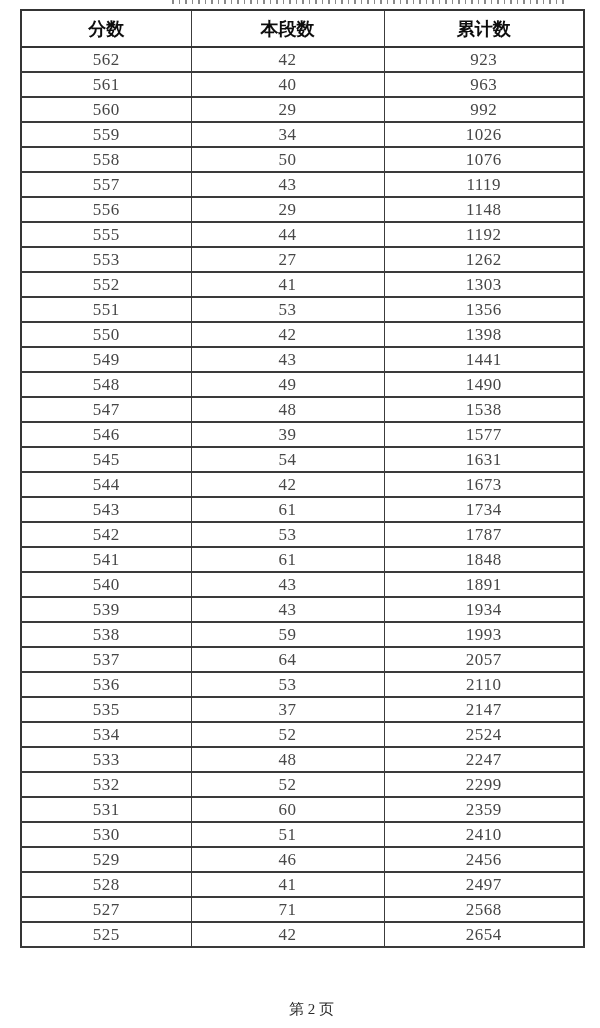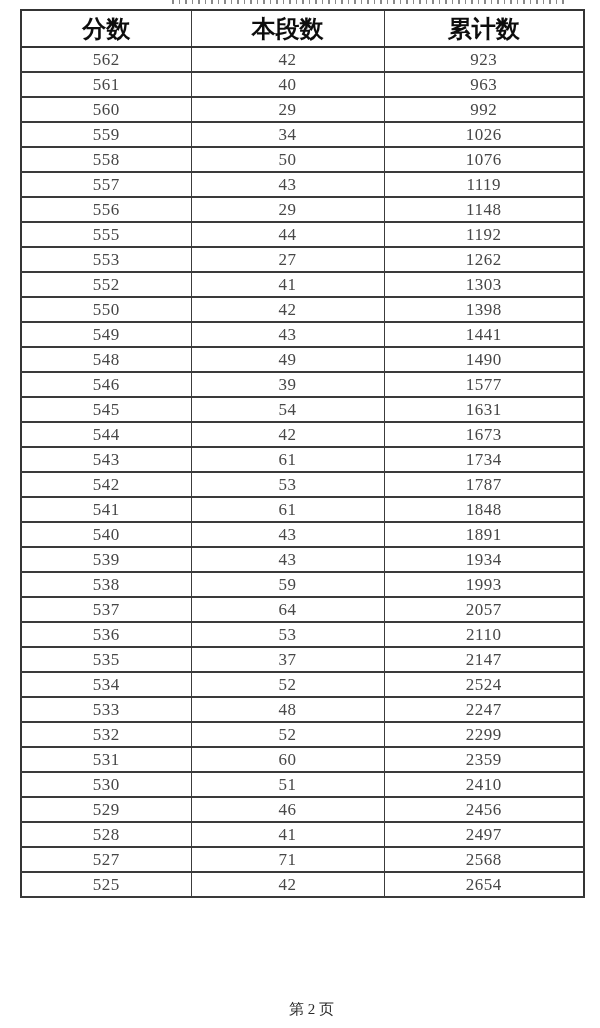--- a/index.html
+++ b/index.html
@@ -31,21 +31,21 @@
     left: 20px; top: 9px;
     width: 563px;
     border-collapse: collapse;
     table-layout: fixed;
     border: 2px solid #343434;
   }
   .score-table th {
     height: 37px;
     font-family: "Liberation Sans", "DejaVu Sans", sans-serif;
     font-weight: 700;
-    font-size: 24px;
+    font-size: 18px;
     color: #0d0d0d;
     text-align: center;
     vertical-align: middle;
     border-left: 1px solid #3c3c3c;
     border-right: 1px solid #3c3c3c;
     border-top: 2px solid #343434;
     border-bottom: 2px solid #343434;
     background: #fff;
   }
   .score-table td {
@@ -137,35 +137,45 @@
           <td>553</td>
           <td>27</td>
           <td>1262</td>
         </tr>
         <tr>
           <td>552</td>
           <td>41</td>
           <td>1303</td>
         </tr>
         <tr>
+          <td>551</td>
+          <td>53</td>
+          <td>1356</td>
+        </tr>
+        <tr>
           <td>550</td>
           <td>42</td>
           <td>1398</td>
         </tr>
         <tr>
           <td>549</td>
           <td>43</td>
           <td>1441</td>
         </tr>
         <tr>
           <td>548</td>
           <td>49</td>
           <td>1490</td>
         </tr>
         <tr>
+          <td>547</td>
+          <td>48</td>
+          <td>1538</td>
+        </tr>
+        <tr>
           <td>546</td>
           <td>39</td>
           <td>1577</td>
         </tr>
         <tr>
           <td>545</td>
           <td>54</td>
           <td>1631</td>
         </tr>
         <tr>

